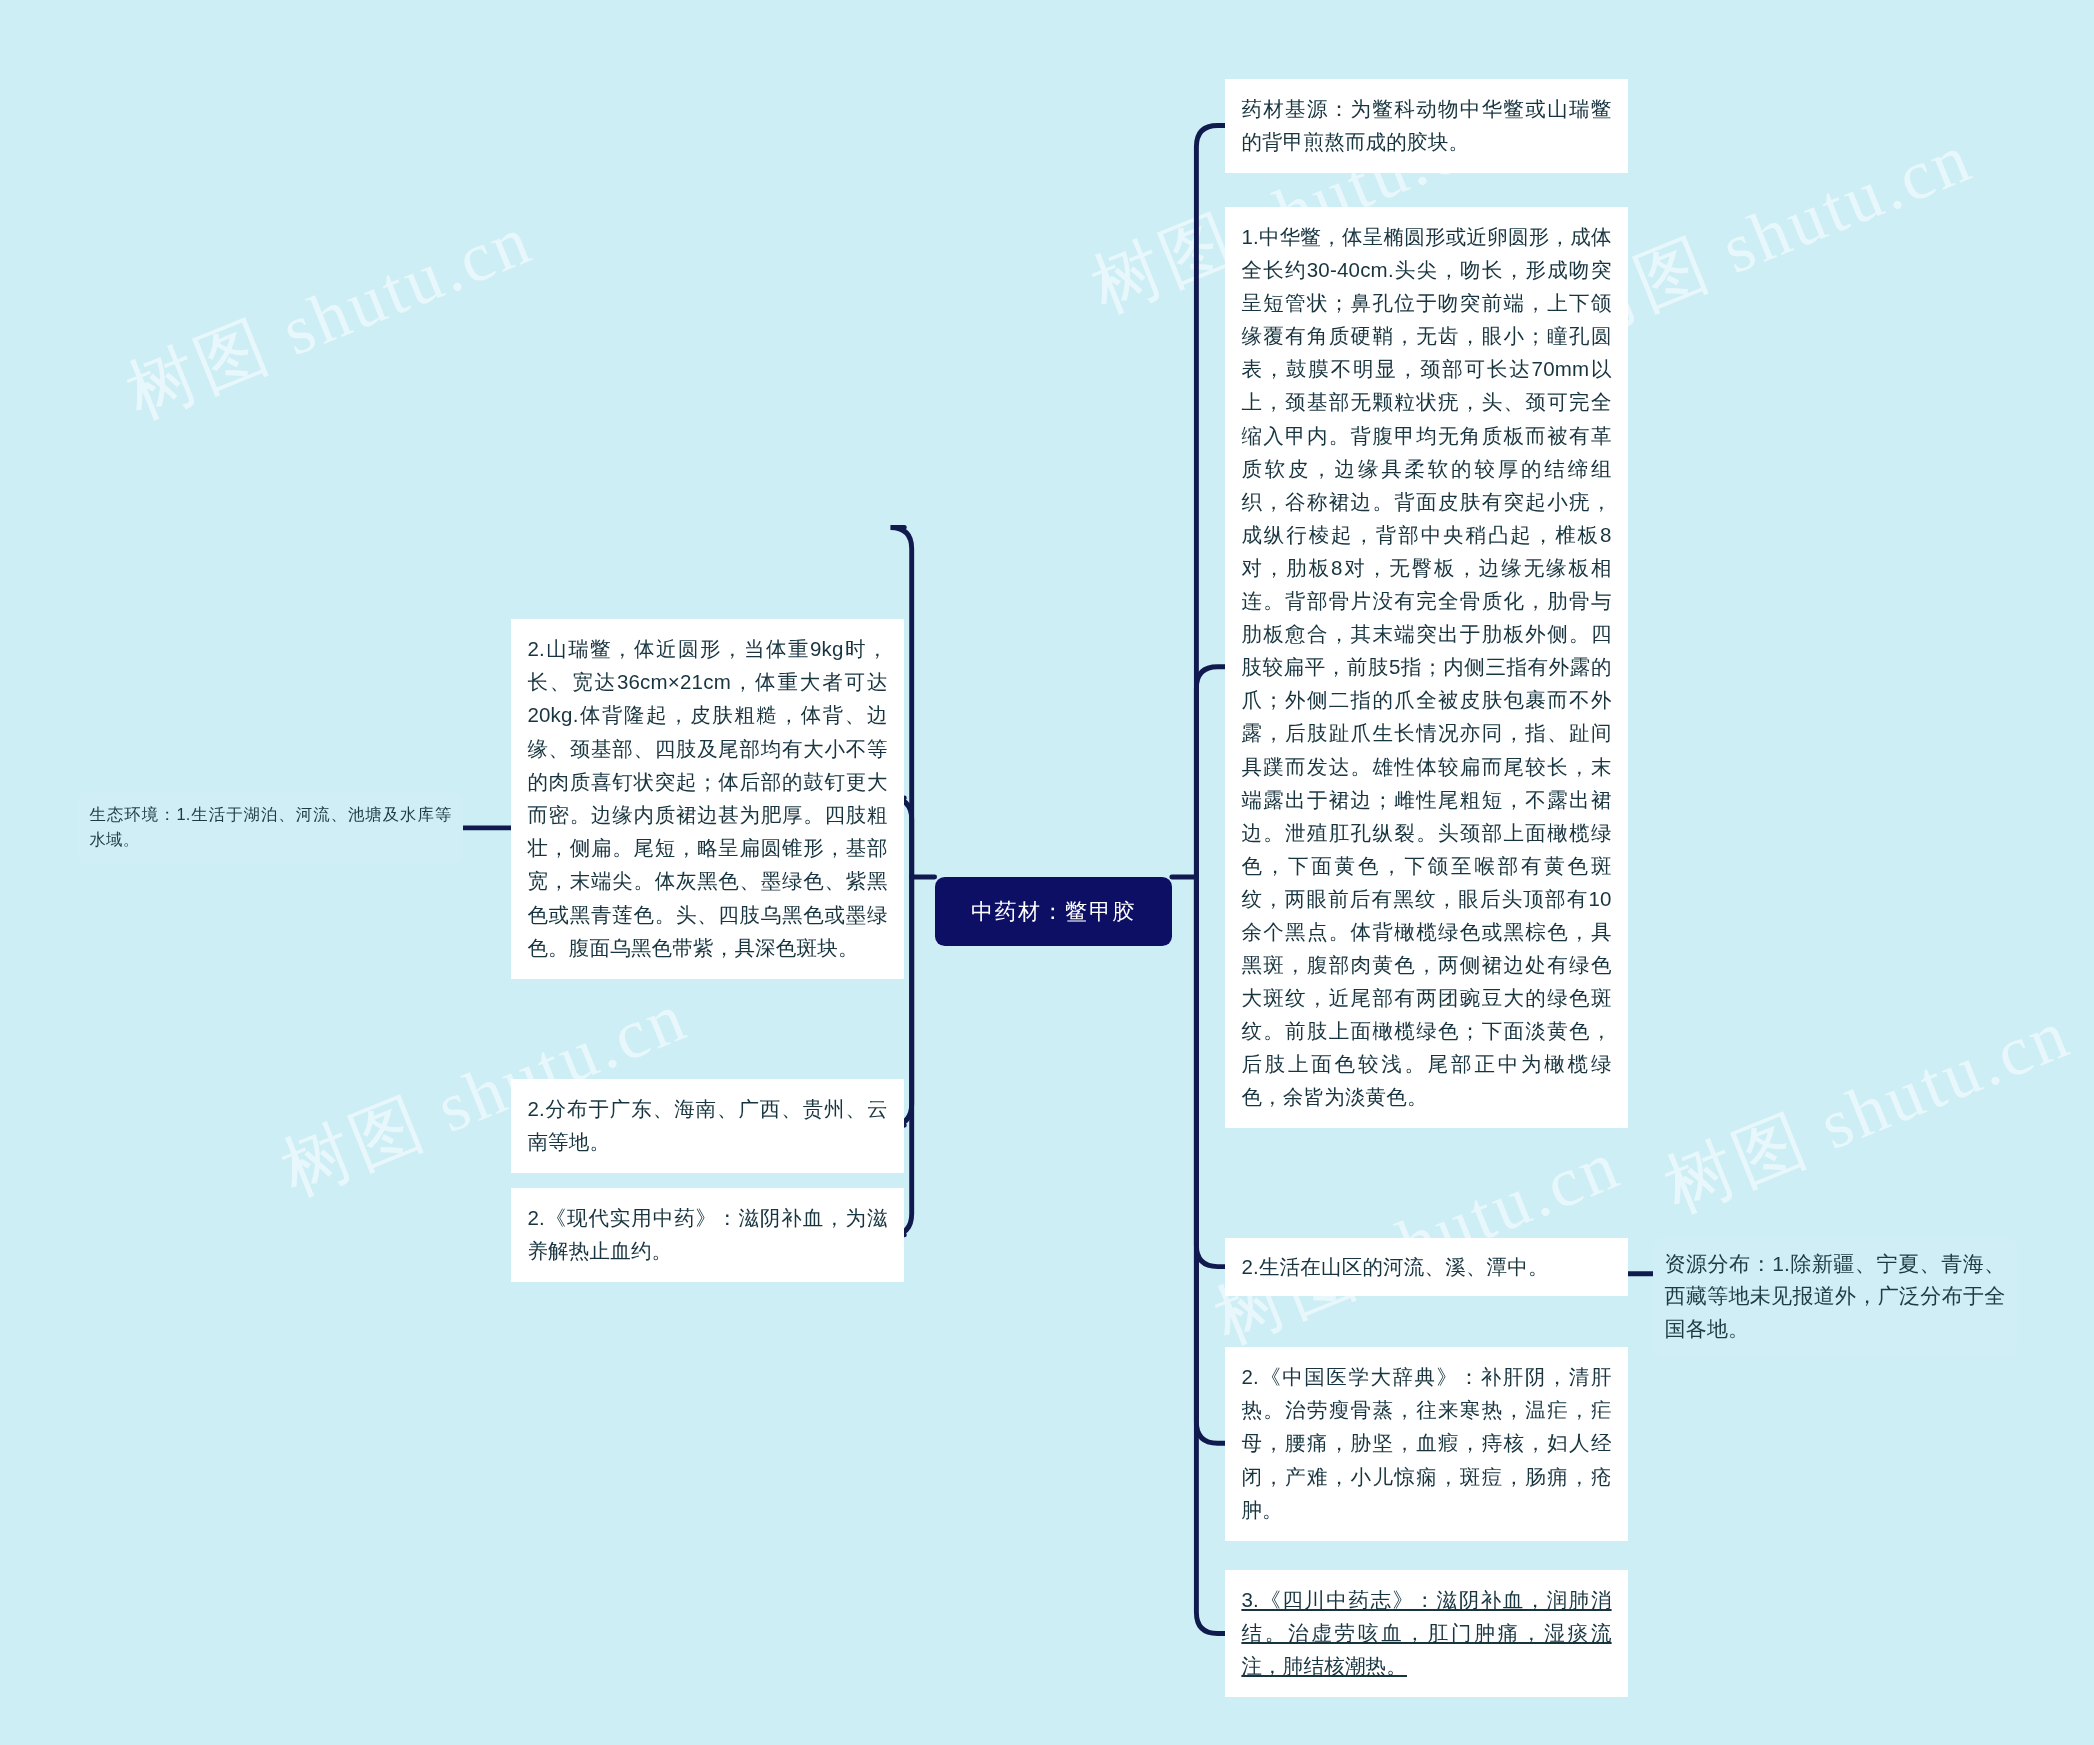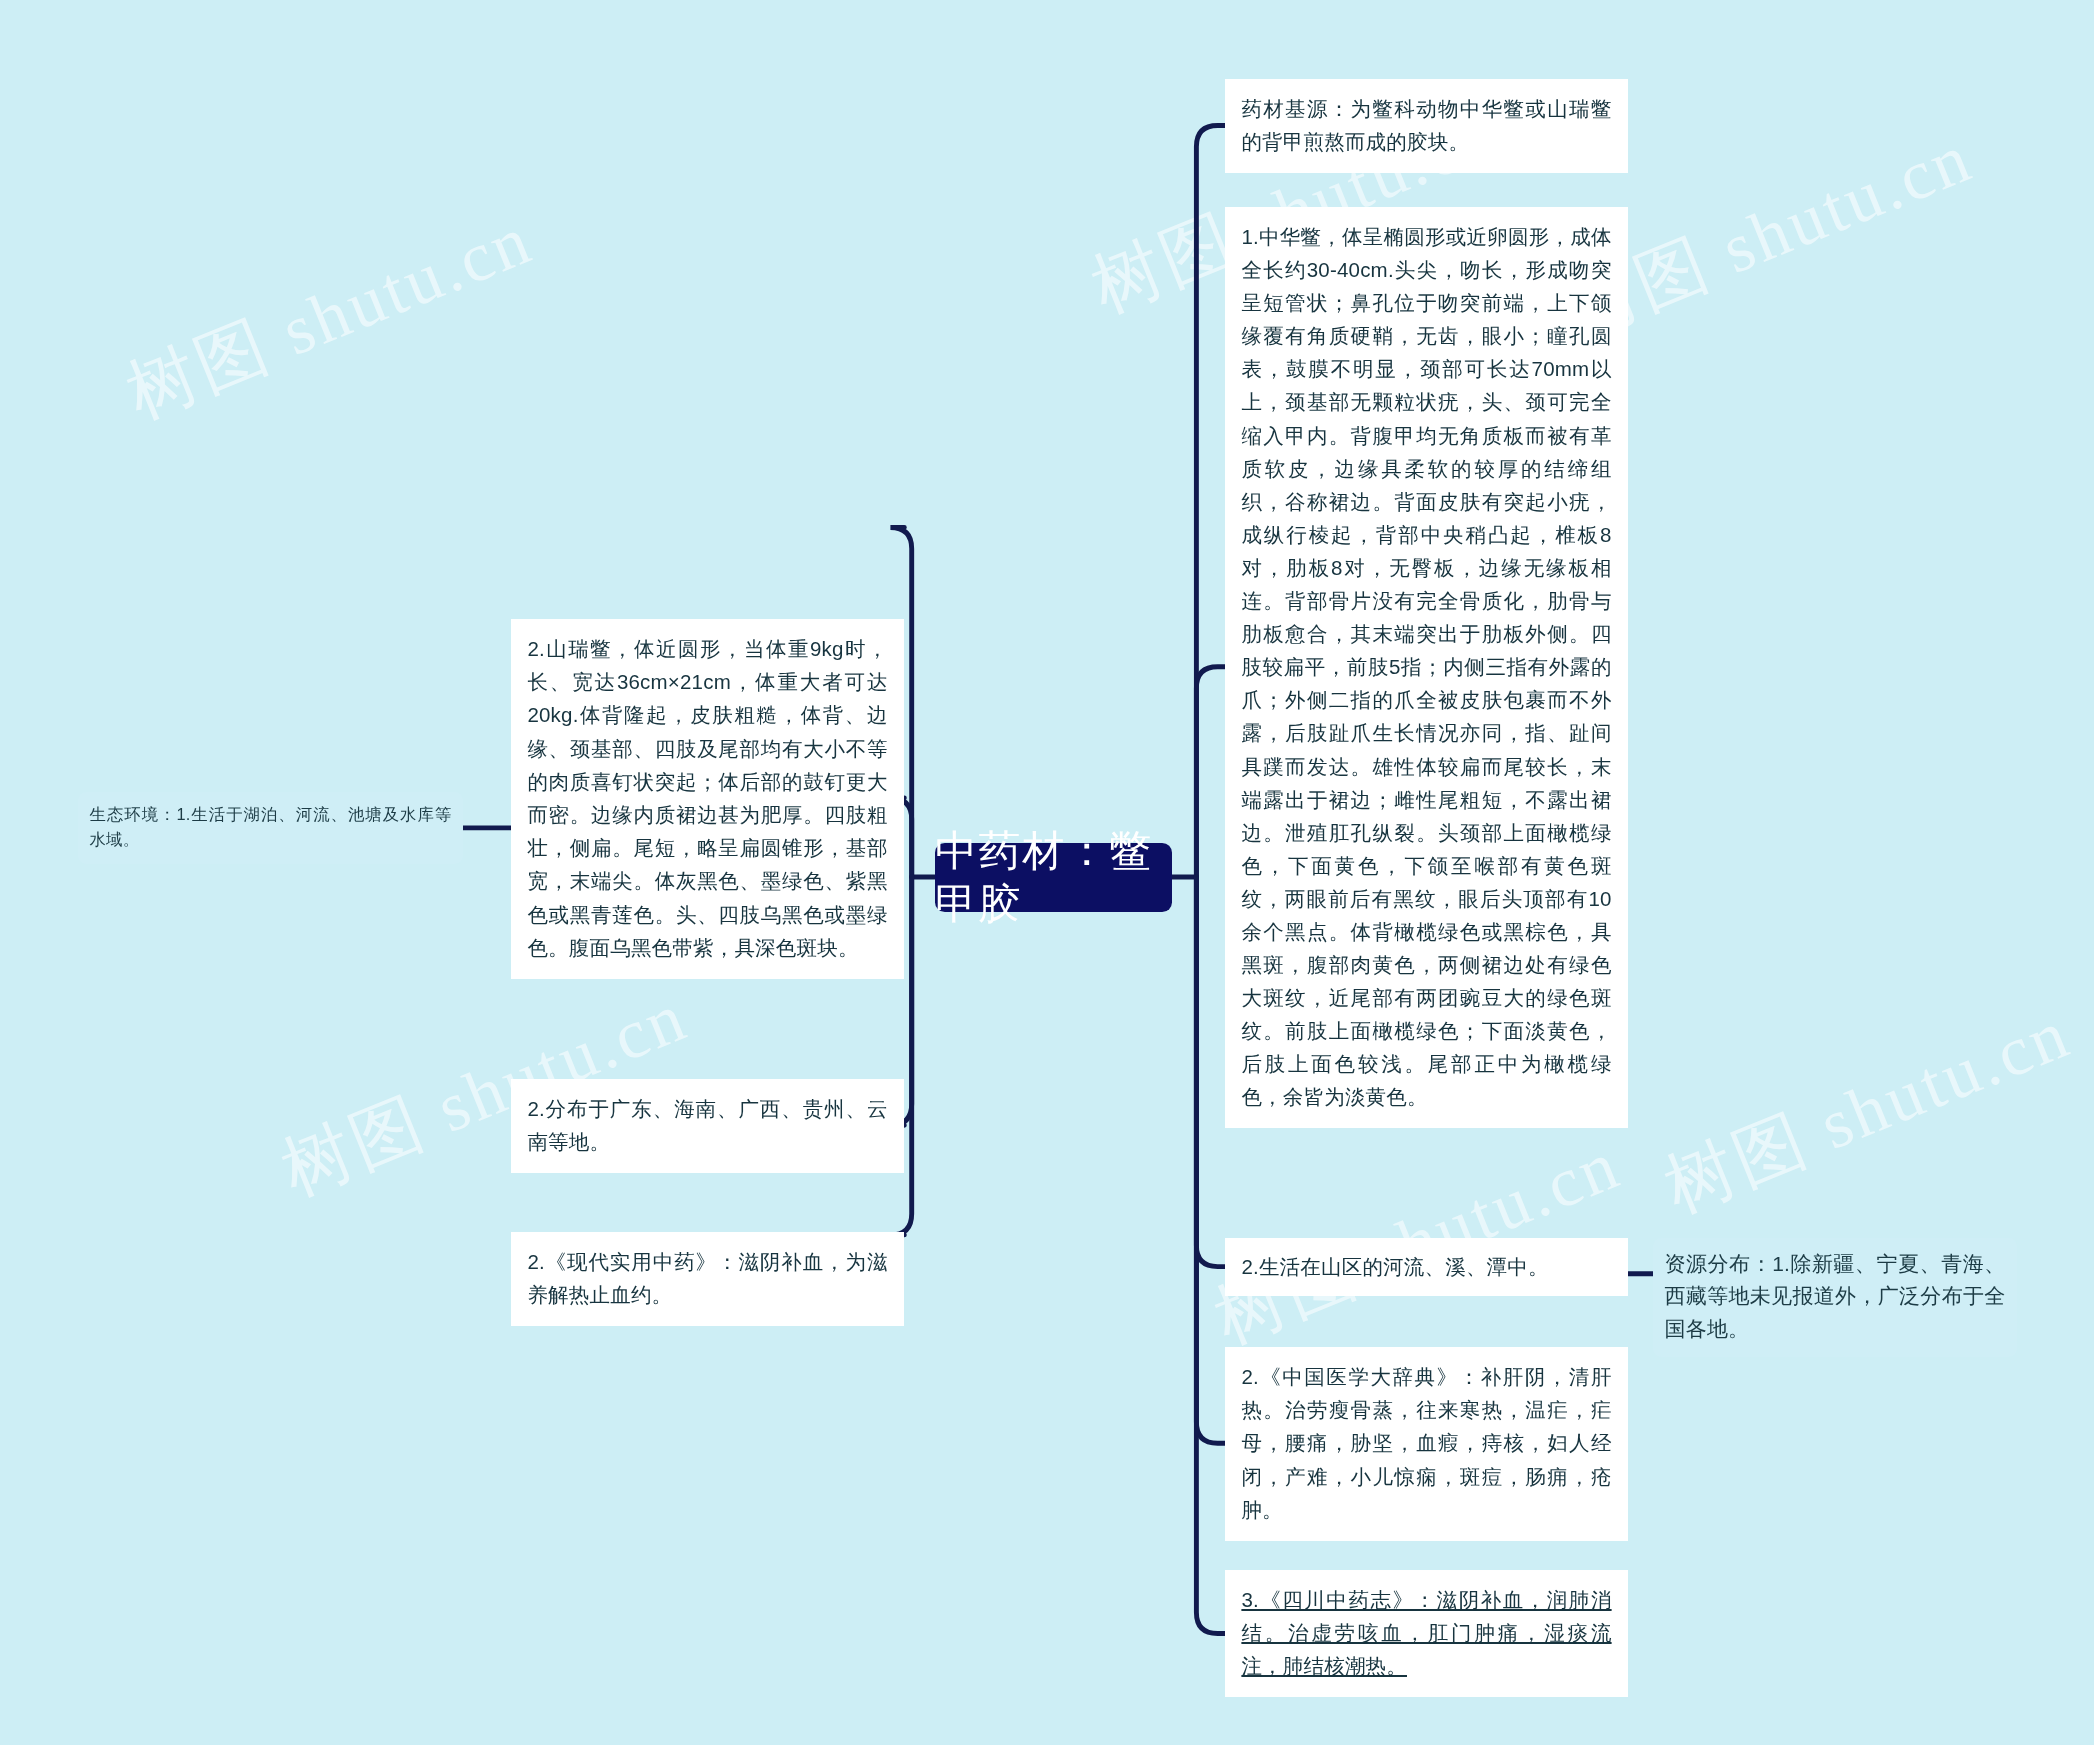--- a/index.html
+++ b/index.html
@@ -44,27 +44,28 @@
     color: #17343f;
     line-height: 1.52;
     letter-spacing: 0.2px;
     text-align: justify;
     word-break: break-word;
   }
   .node.main {
     background: #0c0f63;
     color: #ffffff;
     border-radius: 9.8px;
-    font-size: 42px;
+    font-size: 22px;
     line-height: 1.25;
     text-align: left;
     letter-spacing: 1.6px;
     display: flex;
     align-items: center;
     justify-content: center;
+    margin-top: 34px;
   }
   .node.leaf {
     background: #cfeef6;
     color: #1c3b45;
     border-radius: 8.2px;
   }
   
   #n-eco {
     left: 78px; top: 792px;
     width: 385px;
@@ -92,21 +93,20 @@
     padding: 13px 16.4px 14.7px 16.4px;
     font-size: 20.5px;
     line-height: 1.62;
   }
   #n-book2 {
     left: 511px; top: 1188px;
     width: 393px;
     padding: 13px 16.4px 14.7px 16.4px;
     font-size: 20.5px;
     line-height: 1.62;
-    margin-top: 44px;
   }
   
   #n-main {
     left: 935px; top: 843px;
     width: 237px;
     height: 69px;
   }
   
   #n-source {
     left: 1225px; top: 79px;

